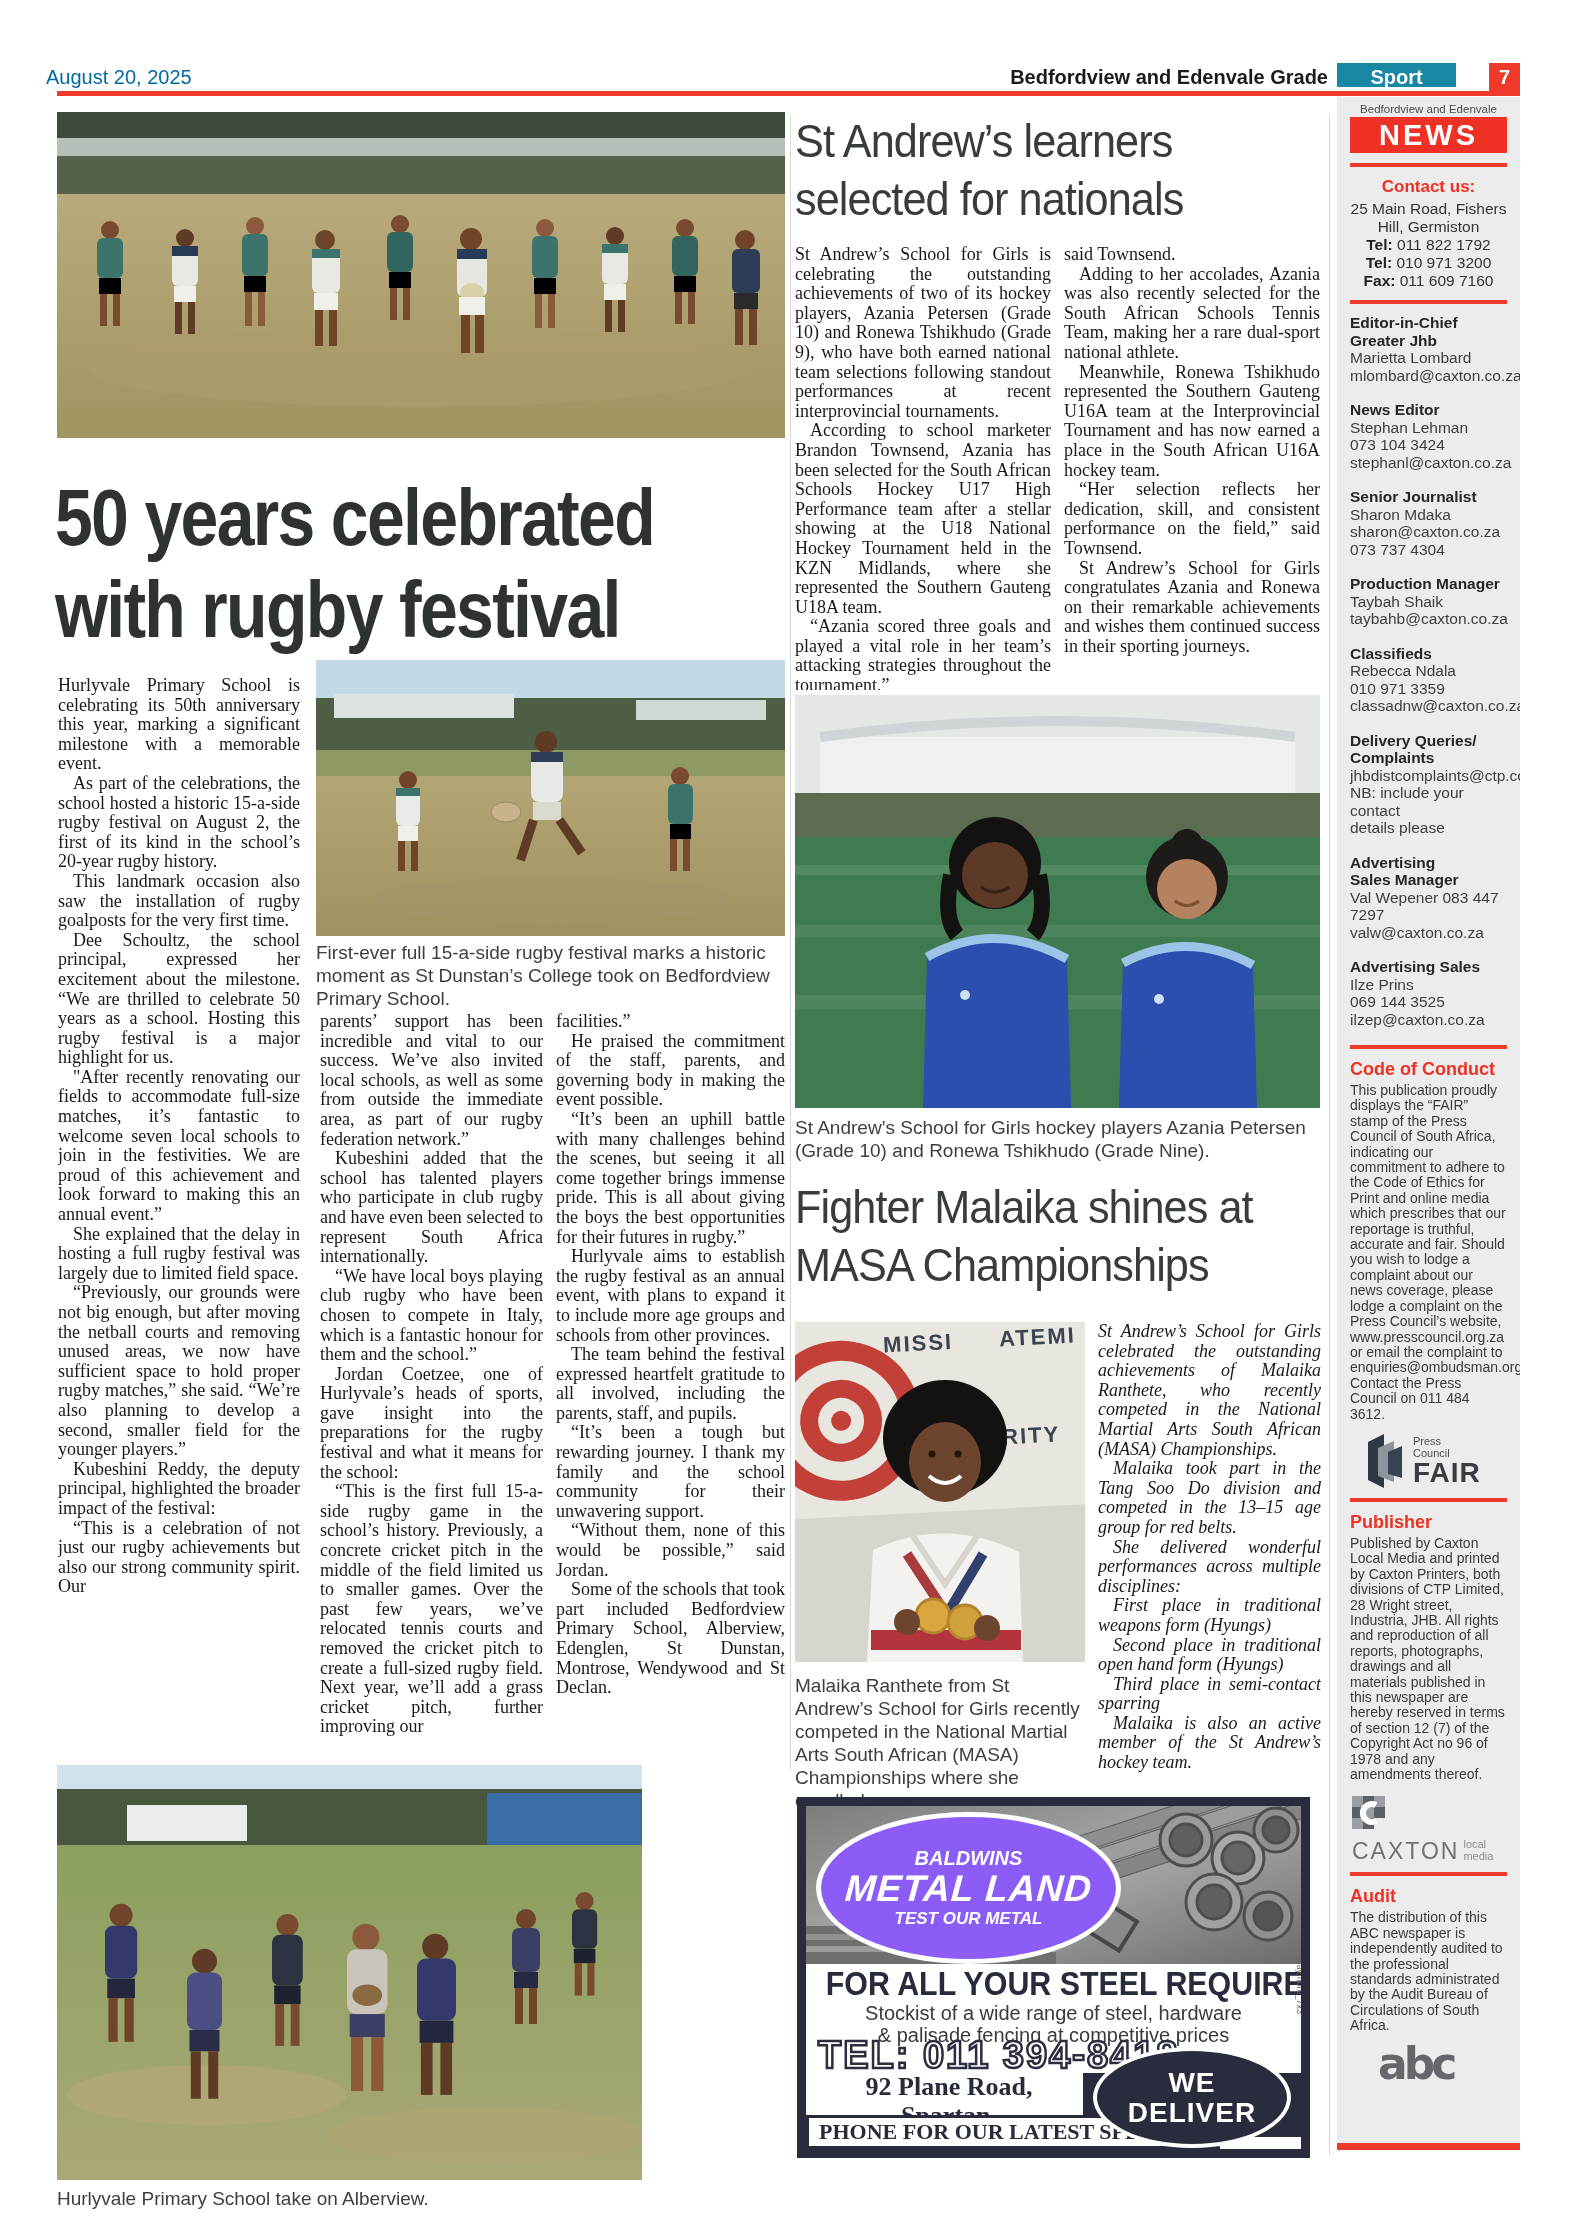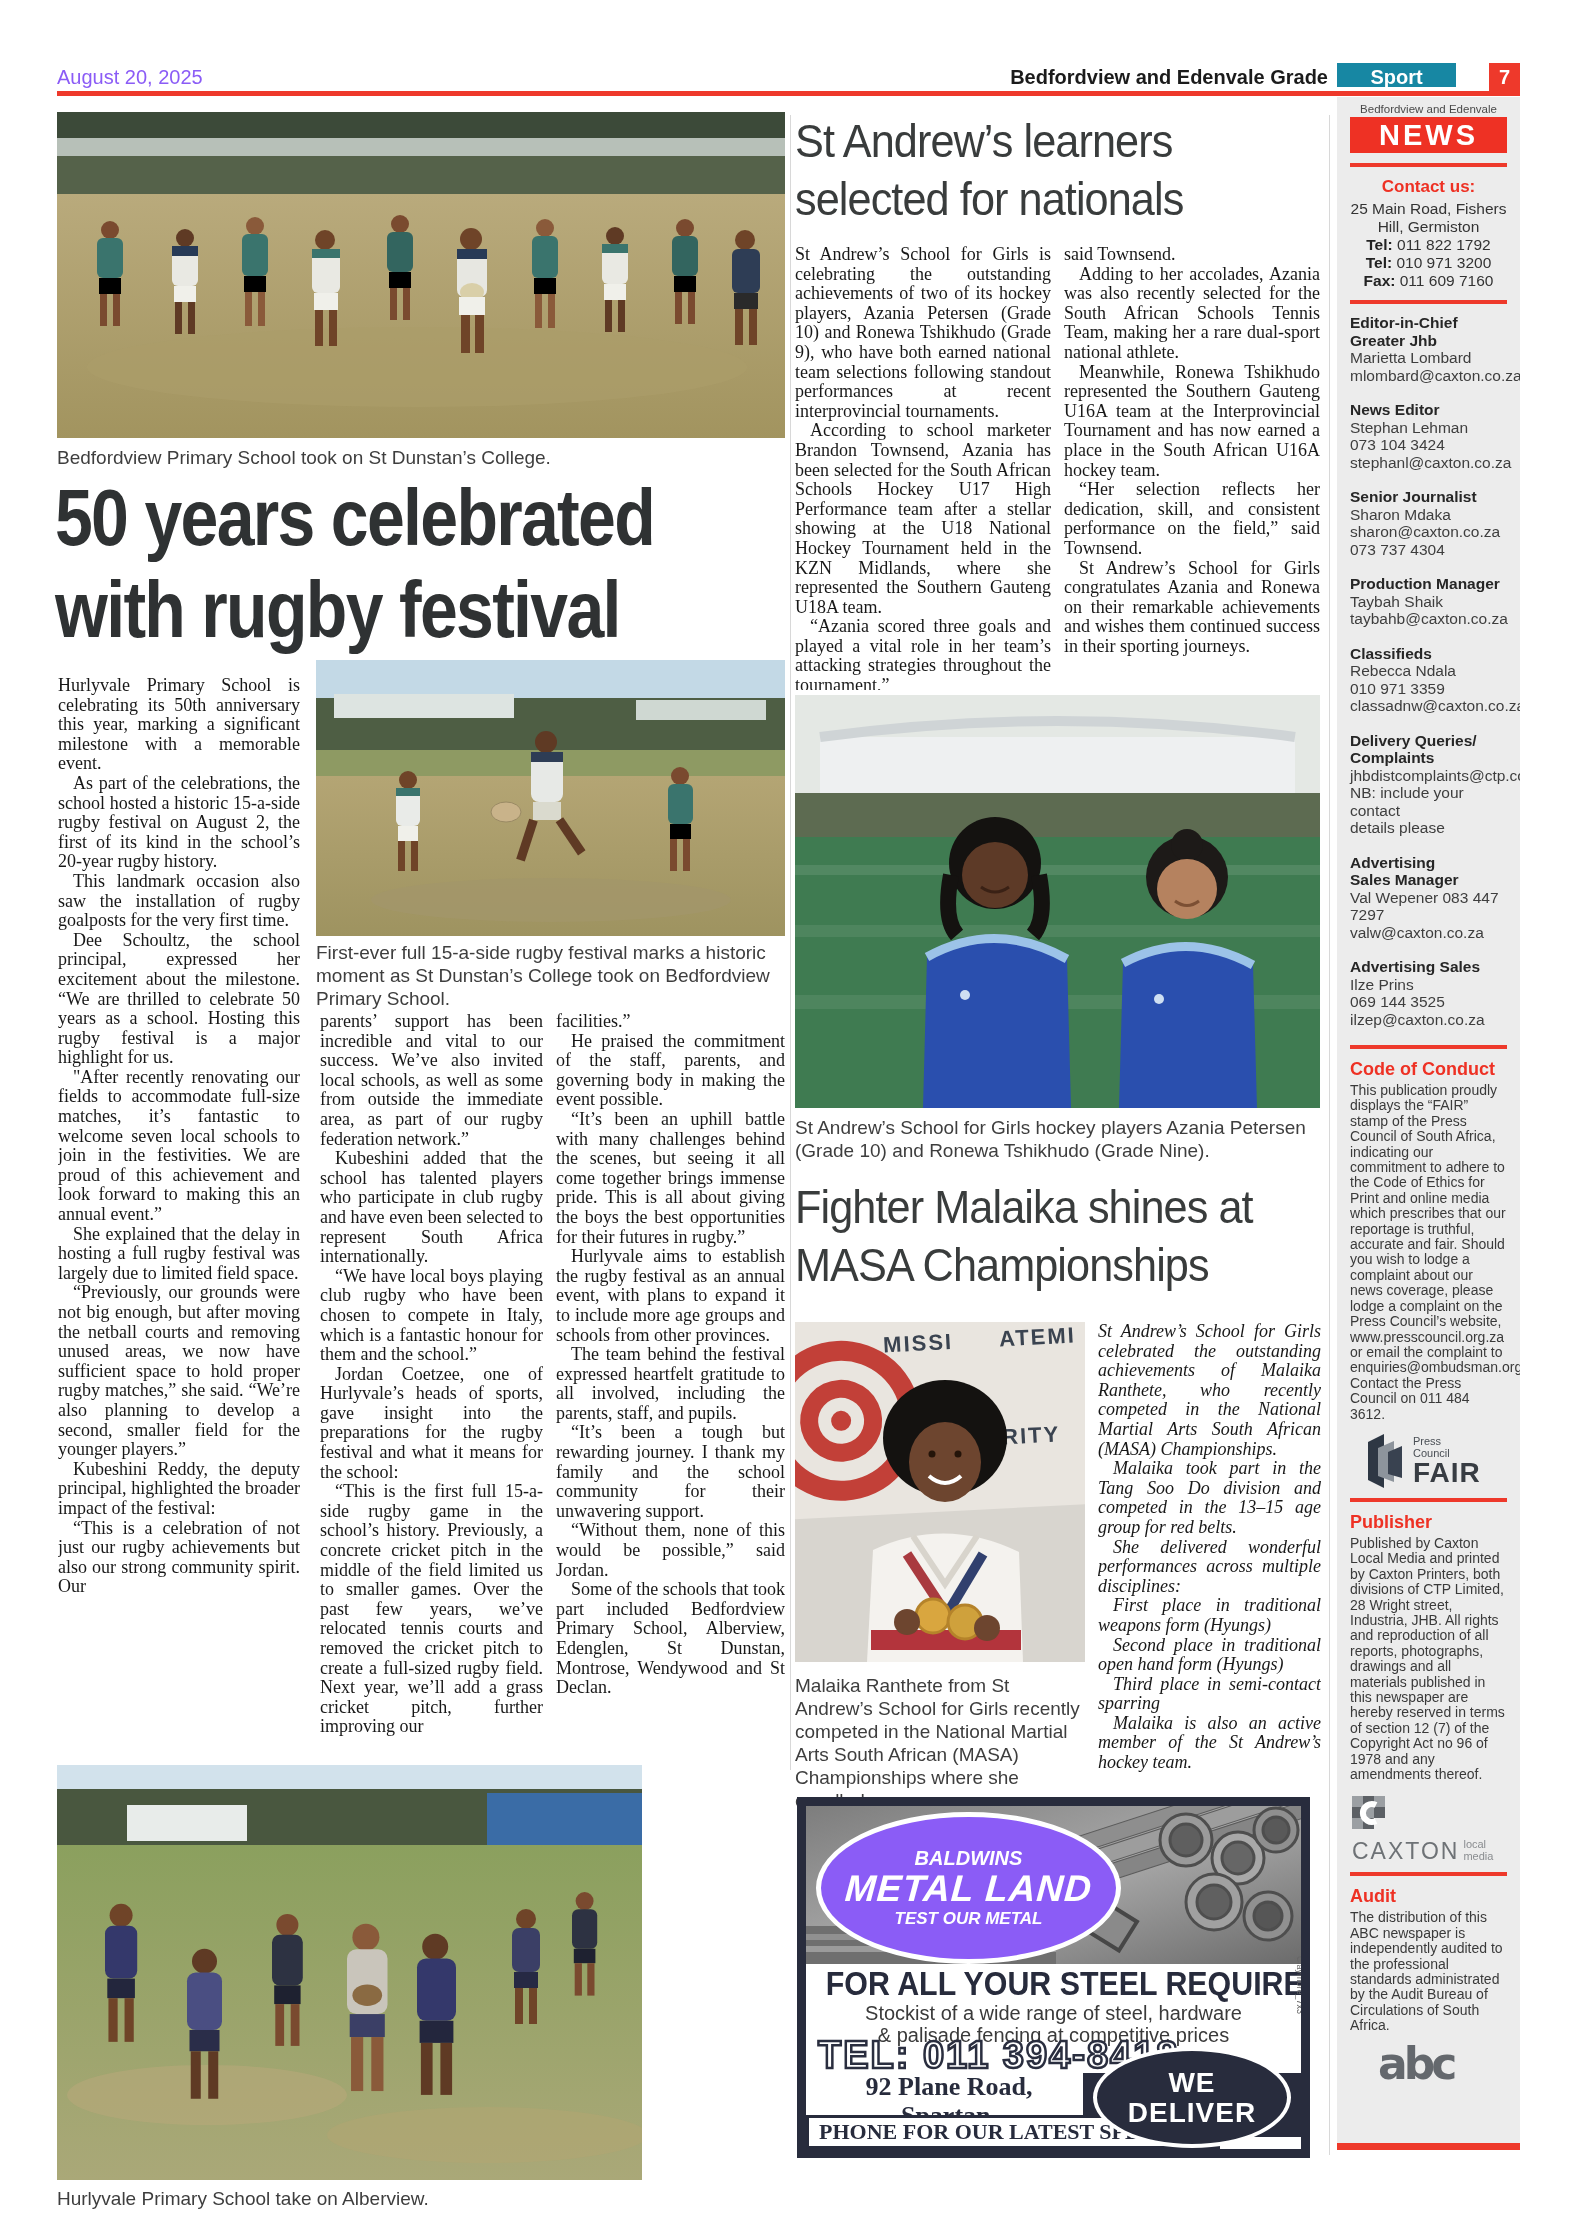--- a/index.html
+++ b/index.html
@@ -1,21 +1,21 @@
 <!DOCTYPE html>
 <html><head>
 <meta charset="utf-8">
 <style>
   html,body { margin:0; padding:0; background:#fff; }
   .page { position:relative; width:1572px; height:2224px; background:#ffffff; overflow:hidden;
           font-family:"Liberation Sans", sans-serif; }
   .abs { position:absolute; }
 
   
-  .hdr-date { left:57px; top:66px; font-size:20px; color:#8b5cf6; }
+  .hdr-date { left:46px; top:66px; font-size:20px; color:#0369a1; }
   .hdr-pub  { right:244px; top:66px; font-size:20px; font-weight:700; color:#1b1b1b; }
   .hdr-section { left:1337px; top:63px; width:119px; height:24px; background:#1787a3; color:#fff;
                  font-weight:700; font-size:20px; text-align:center; line-height:28px; }
   .hdr-page { left:1489px; top:63px; width:31px; height:28px; background:#ee392b; color:#fff;
               font-weight:700; font-size:20px; text-align:center; line-height:28px; }
   .rule-red { left:57px; top:91px; width:1463px; height:5px; background:#ee392b; }
 
   .vdiv { position:absolute; width:1px; background:#d8d8d8; }
 
   
@@ -182,21 +182,20 @@
         </g>
       <g transform="translate(675,120)">
           <circle cx="13" cy="8" r="10" fill="#6f4428"></circle>
           <rect x="0" y="17" width="28" height="44" rx="6" fill="#2e3d55"></rect>
           <rect x="2" y="61" width="24" height="16" fill="#2a2a2a"></rect>
           <rect x="3" y="77" width="8" height="36" fill="#6f4428"></rect>
           <rect x="17" y="77" width="8" height="36" fill="#6f4428"></rect>
         </g>
     </g>
   </svg>
-  <div class="abs caption" style="left:57px; top:446px; width:728px;">Bedfordview Primary School took on St Dunstan’s College.</div>
 
   <div class="abs headline1">
     <div>50 years celebrated</div>
     <div>with rugby festival</div>
   </div>
 
   <div class="abs bodycol" style="left:58px; top:676px; width:242px; height:1080px;">
       <p>Hurlyvale Primary School is celebrating its 50th anniversary this year, marking a significant milestone with a memorable event.</p>
       <p>As part of the celebrations, the school hosted a historic 15-a-side rugby festival on August 2, the first of its kind in the school’s 20-year rugby history.</p>
       <p>This landmark occasion also saw the installation of rugby goalposts for the very first time.</p>

